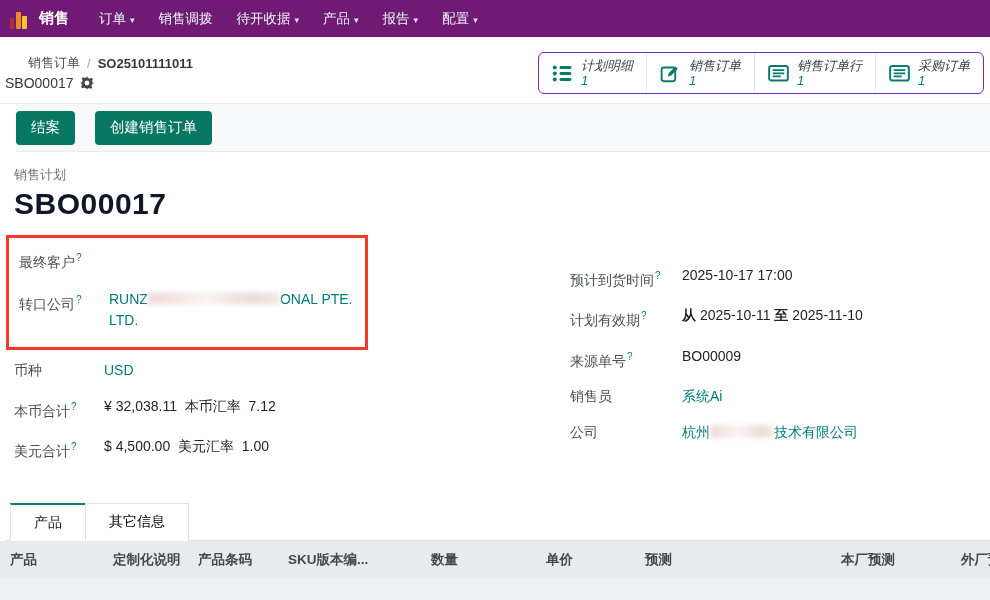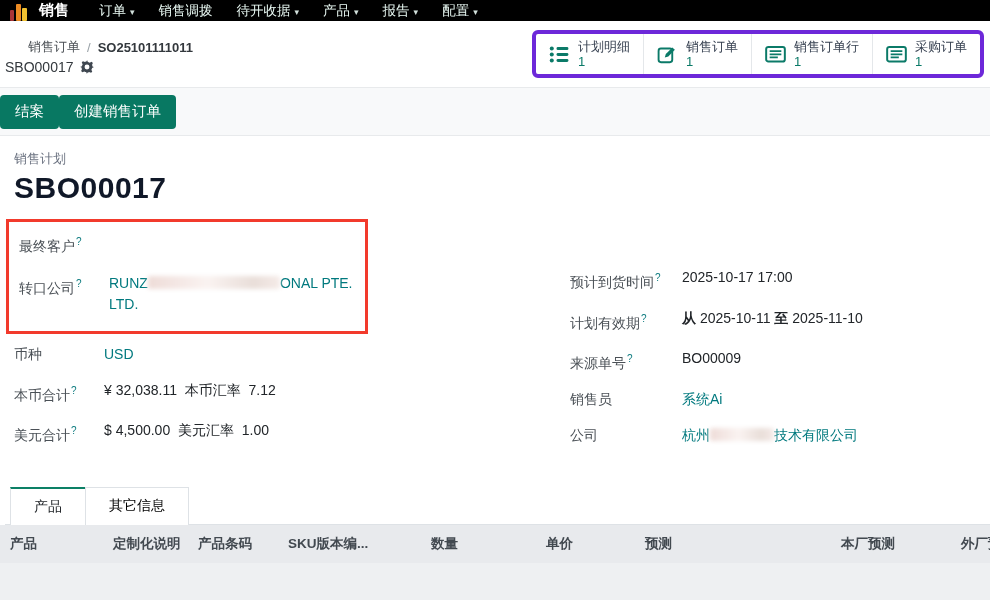--- a/index.html
+++ b/index.html
@@ -1,62 +1,62 @@
 <!DOCTYPE html>
 <html><head>
 <meta charset="utf-8">
 <style>
   * { margin:0; padding:0; box-sizing:border-box; }
   html,body { width:990px; height:600px; overflow:hidden; background:#fff;
     font-family:"Liberation Sans", sans-serif; color:#212529; }
 
   
-  .navbar { height:21px; background:#000000; display:flex; align-items:center;
+  .navbar { height:37px; background:#701a75; display:flex; align-items:center;
     padding:0 10px; gap:4px; }
   .app-icon { display:flex; align-items:flex-end; gap:1.5px; height:20px; margin-right:8px; }
   .app-icon i { display:block; border-radius:1px; }
   .bar-r { width:4px; height:11px; background:#a93438; }
   .bar-o { width:5px; height:17px; background:#ec8b23; }
   .bar-y { width:5px; height:13px; background:#f2c230; }
   .app-name { color:#fff; font-weight:bold; font-size:15px; margin-right:16px; }
   .nav-item { color:#eafaf4; font-size:13.5px; padding:7px 10px; cursor:pointer; white-space:nowrap; }
   .caret::after { content:"▾"; font-size:9px; margin-left:4px; opacity:.9; }
 
   
   .control { position:relative; background:#fff; border-bottom:1px solid #e8eaec; height:59px;margin-top:8px; }
   .bc-line1 { padding:9px 0 0 28px; font-size:13px; color:#4c5156; display:flex; gap:7px; align-items:center; }
   .bc-parent { cursor:pointer; }
   .bc-sep { color:#98a0a6; }
   .bc-current { font-weight:bold; color:#33383d; }
   .bc-line2 { padding:3px 0 0 5px; font-size:14px; color:#33383d; display:flex; align-items:center; gap:6px; }
   .gear { width:14px; height:14px; cursor:pointer; }
 
-  .smart-box { position:absolute; top:1px; right:6px; display:flex;
-    border:4px solid #6d28d9; border-radius:6px; background:#fff; overflow:hidden; }
+  .smart-box { position:absolute; top:7px; right:6px; display:flex;
+    border:1px solid #6d28d9; border-radius:6px; background:#fff; overflow:hidden;font-style:italic; }
   .smart-btn { display:flex; align-items:center; gap:8px; padding:5px 13px; cursor:pointer; }
   .smart-btn + .smart-btn { border-left:1px solid #e4e7ea; }
   .smart-ic { width:21px; height:19px; flex:0 0 auto; }
   .smart-txt { display:flex; flex-direction:column; line-height:15px; }
   .smart-label { font-size:13px; color:#374151; white-space:nowrap; }
   .smart-count { font-size:13px; color:#0b7a68; }
 
   
   .band { height:48px; background:#f8f9fa; border-bottom:1px solid #e8eaec;
-    display:flex; align-items:center; gap:0; }
+    display:flex; align-items:center; gap:20px;margin-left:16px; }
   .btn { height:34px; padding:0 15px; font-size:14.5px; border:none; border-radius:4px;
     cursor:pointer; font-family:inherit; white-space:nowrap; }
   .btn-teal { background:#087862; color:#fff; }
   .btn-gray { background:#e7e9ed; color:#212529; }
 
   
   .sheet { padding:14px 0 0 14px; background:#fff; }
   .type-label { font-size:13px; color:#6b7280; }
   .rec-title { font-size:30px; font-weight:bold; color:#101828; margin:3px 0 14px; letter-spacing:.5px; }
 
-  .field-cols { display:flex; align-items:flex-end; }
+  .field-cols { display:flex; align-items:center; }
   .col-left { width:480px; }
   .col-right { flex:1; padding-left:76px; padding-top:11px; }
   .frow { display:flex; align-items:flex-start; margin-bottom:15px; font-size:14px; line-height:21px; }
   .flabel { color:#4a5056; flex:0 0 auto; }
   .col-left .flabel { width:90px; }
   .col-right .flabel { width:112px; }
   .help { color:#0b7a7e; font-size:10px; vertical-align:super; margin-left:1px; }
   .fval { color:#212529; }
   .flink { color:#01797e; cursor:pointer; }
   .bold { font-weight:bold; color:#212529; }

